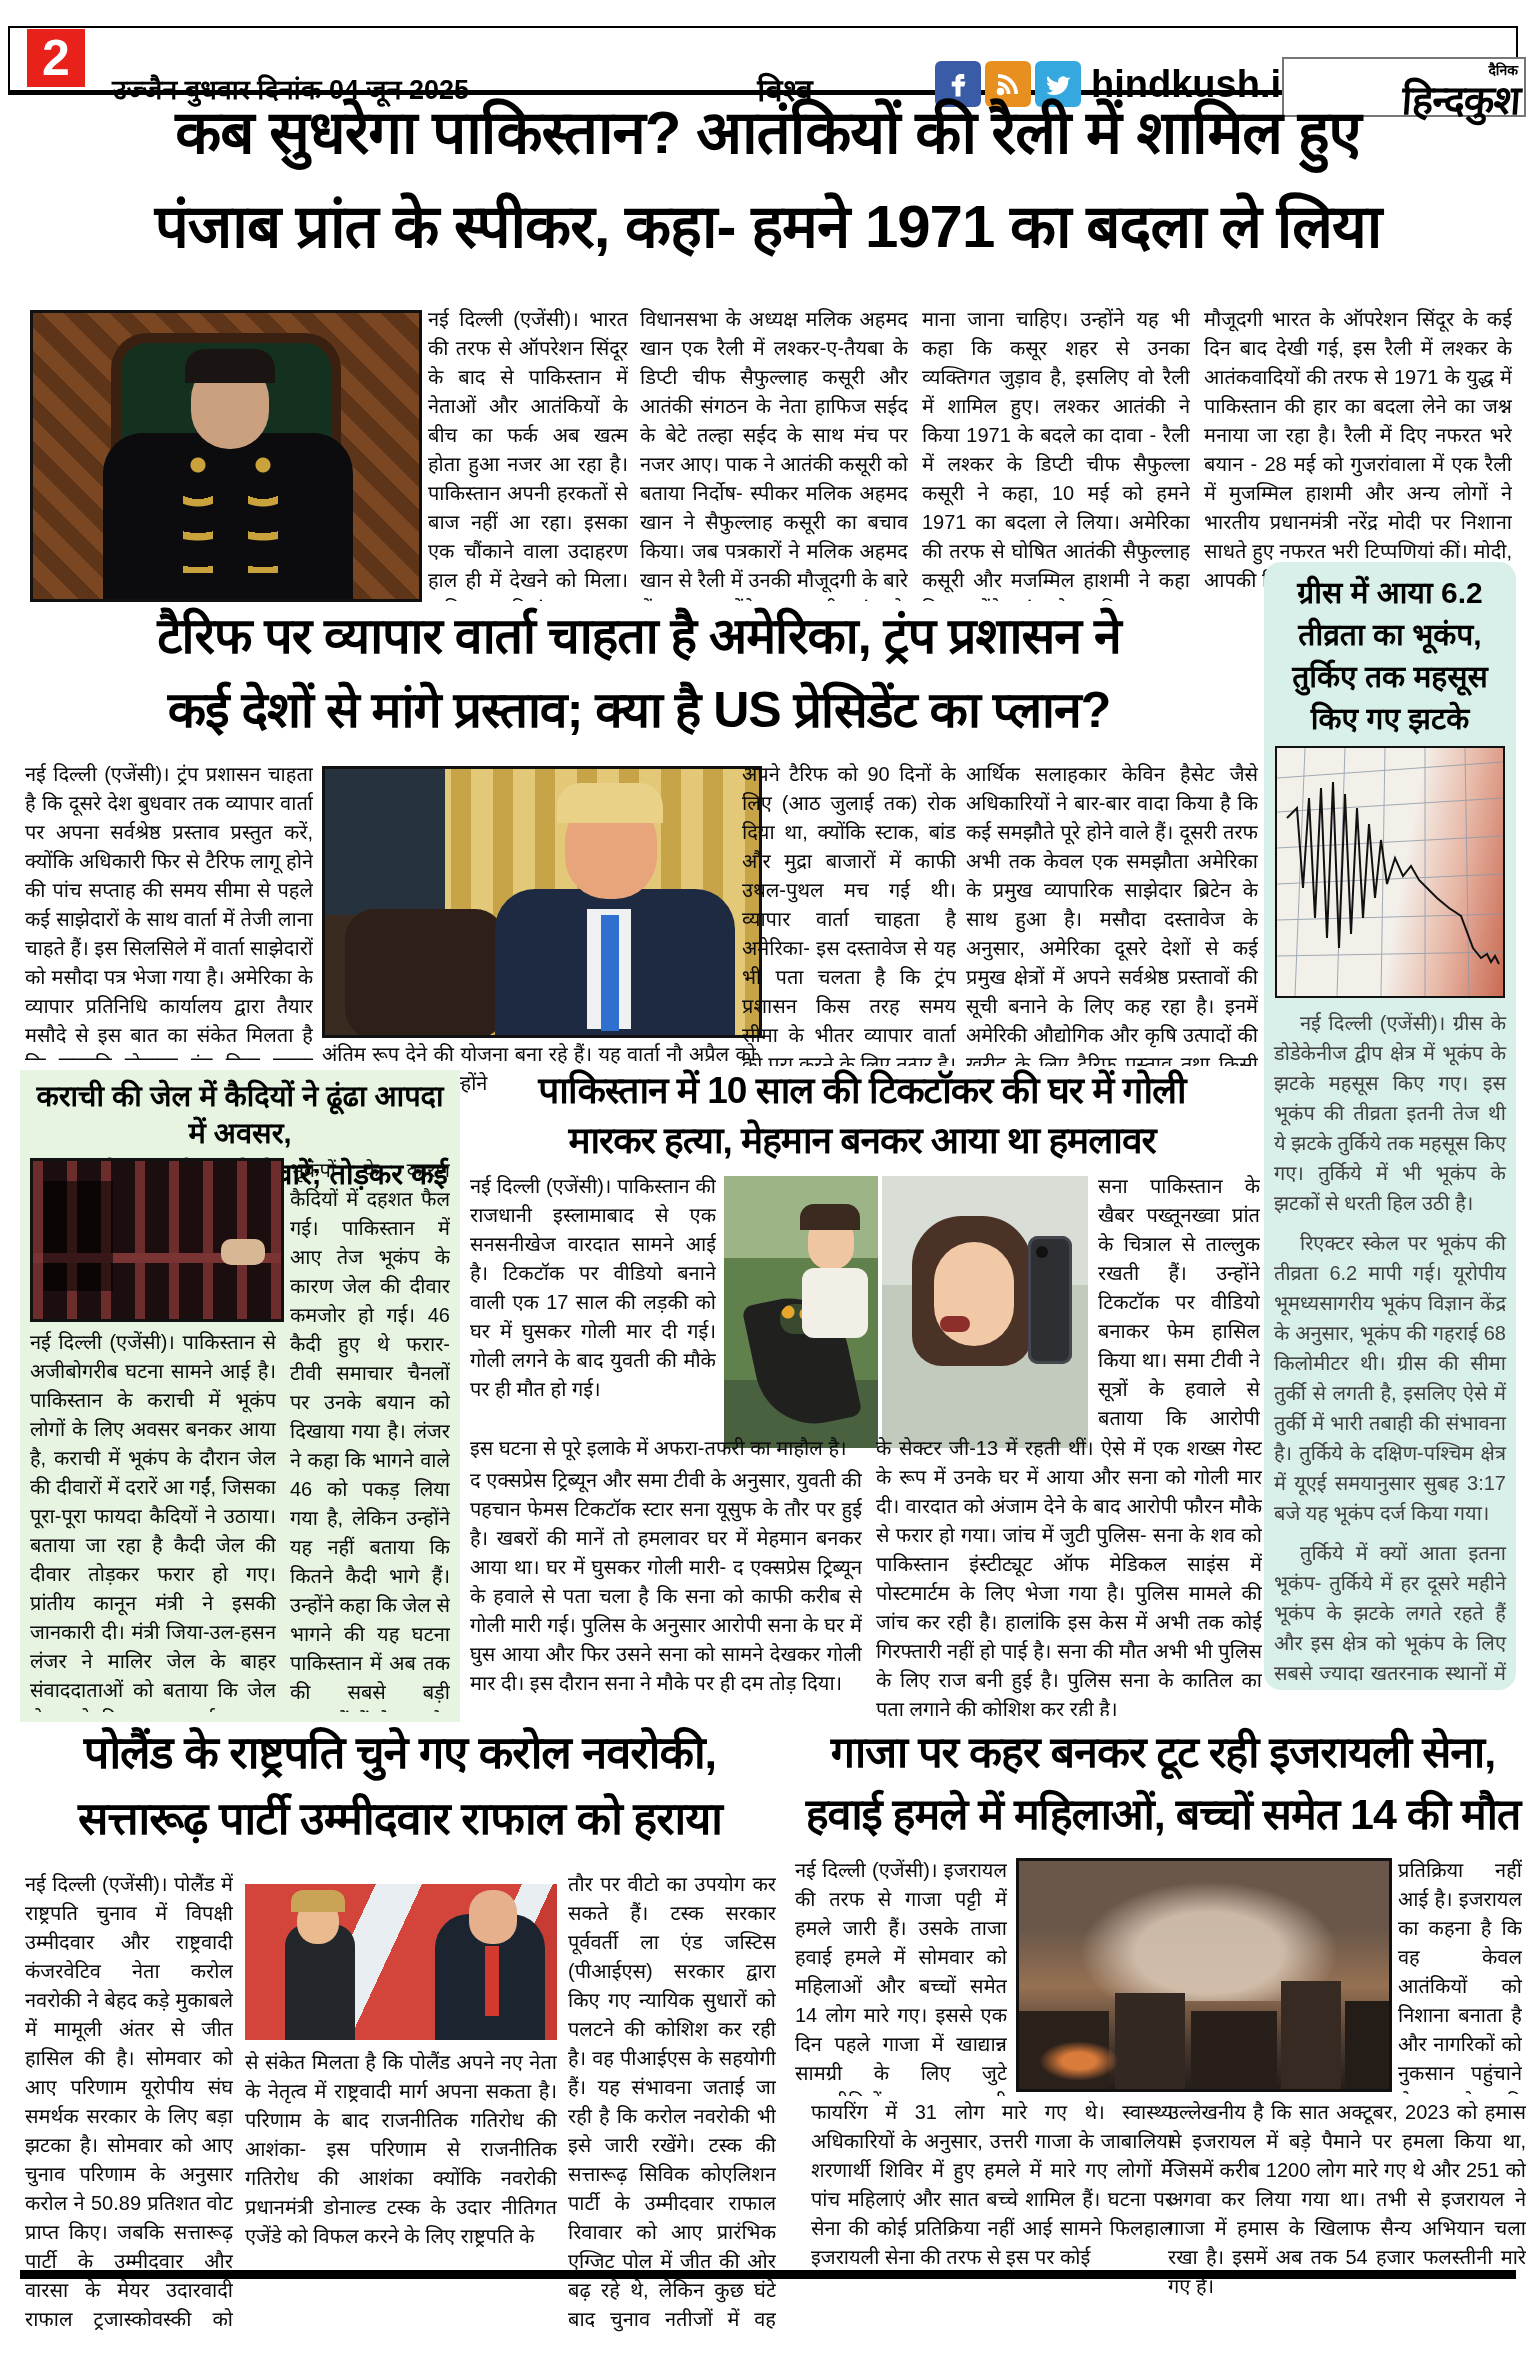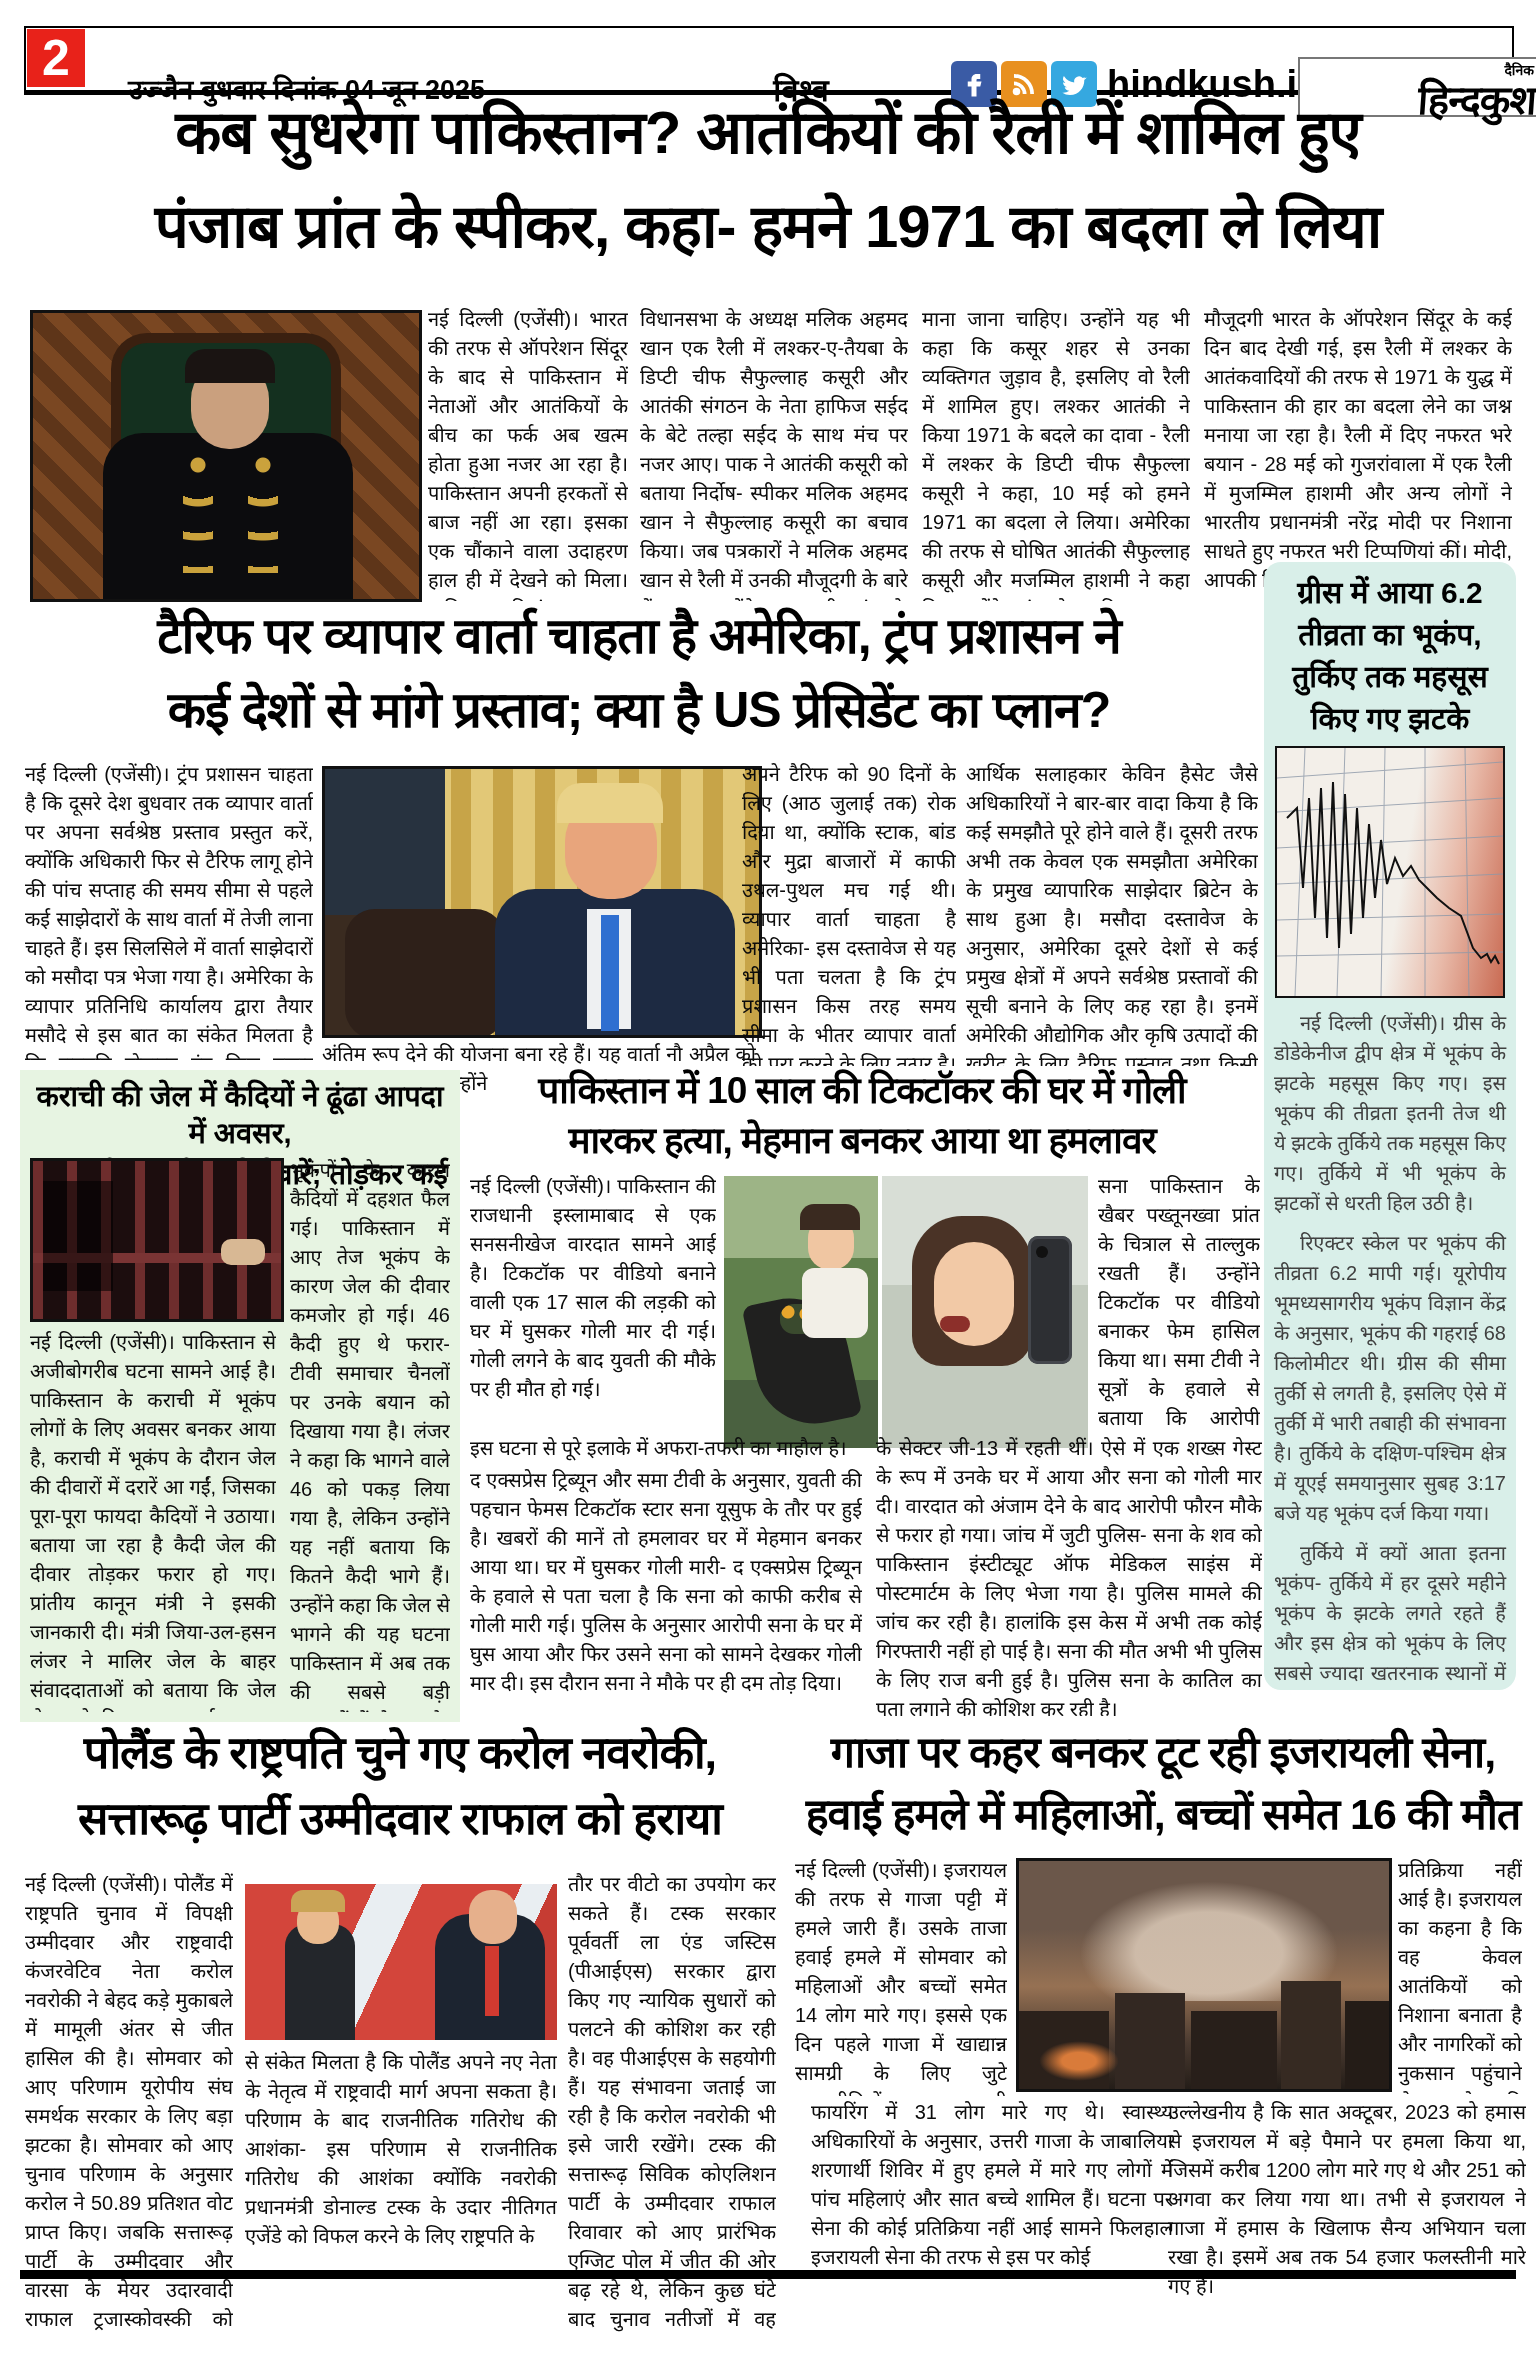--- a/index.html
+++ b/index.html
@@ -1,20 +1,20 @@
 <!DOCTYPE html>
 <html><head>
 <meta charset="utf-8">
 <style>
   html,body{margin:0;padding:0;background:#ffffff;}
   .page{position:relative;width:1536px;height:2363px;background:#ffffff;overflow:hidden;
         font-family:"Liberation Sans","DejaVu Sans",sans-serif;color:#000;}
   .abs{position:absolute;}
   
-  .hdr-box{position:absolute;left:24px;top:26px;width:1486px;height:62px;border:2px solid #000;border-bottom-width:5px;background:#fff;}
+  .hdr-box{position:absolute;left:8px;top:26px;width:1486px;height:62px;border:2px solid #000;border-bottom-width:5px;background:#fff;padding-left:20px;}
   .pagenum{position:absolute;left:27px;top:29px;width:58px;height:58px;background:#e8221a;color:#fff;
            font-size:50px;font-weight:bold;display:flex;align-items:center;justify-content:center;}
   .dateline{position:absolute;left:102px;top:42px;font-size:27px;font-weight:bold;}
   .section{position:absolute;left:700px;top:40px;width:150px;text-align:center;font-size:31px;font-weight:bold;}
   .social{position:absolute;left:925px;top:33px;display:flex;gap:4px;align-items:center;}
   .sic{width:46px;height:46px;border-radius:6px;display:flex;align-items:center;justify-content:center;}
   .sic svg{display:block;}
   .site{font-size:38px;font-weight:bold;margin-left:6px;}
   .logo-box{position:absolute;left:1272px;top:29px;width:240px;height:56px;border:2px solid #777;background:#fff;}
   .logo-top{position:absolute;right:6px;top:1px;font-size:14px;font-weight:bold;}
@@ -185,21 +185,21 @@
     <div class="abs" style="left:224px;top:6px;width:48px;height:54px;background:#e6b08c;border-radius:22px;"></div>
     <div class="abs" style="left:240px;top:62px;width:14px;height:70px;background:#d23a30;"></div>
     <div class="abs" style="left:40px;top:40px;width:70px;height:116px;background:#23262b;border-radius:22px 22px 0 0;"></div>
     <div class="abs" style="left:52px;top:16px;width:42px;height:44px;background:#e9ba8e;border-radius:20px;"></div>
     <div class="abs" style="left:46px;top:6px;width:54px;height:22px;background:#caa456;border-radius:12px 12px 0 0;"></div>
   </div>
   <div class="col" style="left:245px;top:2048px;width:312px;height:284px;">से संकेत मिलता है कि पोलैंड अपने नए नेता के नेतृत्व में राष्ट्रवादी मार्ग अपना सकता है। परिणाम के बाद राजनीतिक गतिरोध की आशंका- इस परिणाम से राजनीतिक गतिरोध की आशंका क्योंकि नवरोकी प्रधानमंत्री डोनाल्ड टस्क के उदार नीतिगत एजेंडे को विफल करने के लिए राष्ट्रपति के</div>
   <div class="col" style="left:568px;top:1870px;width:208px;height:462px;">तौर पर वीटो का उपयोग कर सकते हैं। टस्क सरकार पूर्ववर्ती ला एंड जस्टिस (पीआईएस) सरकार द्वारा किए गए न्यायिक सुधारों को पलटने की कोशिश कर रही है। वह पीआईएस के सहयोगी हैं। यह संभावना जताई जा रही है कि करोल नवरोकी भी इसे जारी रखेंगे। टस्क की सत्तारूढ़ सिविक कोएलिशन पार्टी के उम्मीदवार राफाल रिवावार को आए प्रारंभिक एग्जिट पोल में जीत की ओर बढ़ रहे थे, लेकिन कुछ घंटे बाद चुनाव नतीजों में वह मामूली अंतर से पिछड़ गए।</div>
 
   <div class="h-xxl" style="left:790px;top:1730px;width:746px;font-size:43px;">गाजा पर कहर बनकर टूट रही इजरायली सेना,</div>
-  <div class="h-xxl" style="left:790px;top:1792px;width:746px;font-size:43px;">हवाई हमले में महिलाओं, बच्चों समेत 16 की मौत</div>
+  <div class="h-xxl" style="left:790px;top:1792px;width:746px;font-size:43px;">हवाई हमले में महिलाओं, बच्चों समेत 14 की मौत</div>
 
   <div class="col" style="left:795px;top:1856px;width:212px;height:240px;">नई दिल्ली (एजेंसी)। इजरायल की तरफ से गाजा पट्टी में हमले जारी हैं। उसके ताजा हवाई हमले में सोमवार को महिलाओं और बच्चों समेत 14 लोग मारे गए। इससे एक दिन पहले गाजा में खाद्यान्न सामग्री के लिए जुटे फलस्तीनियों पर इजरायली सैनिकों की</div>
   <div class="ill frame" style="left:1016px;top:1858px;width:370px;height:228px;
        background:linear-gradient(180deg,#6b574a 0 30%,#967153 55%,#4a3a30 80%,#241d18);">
     <div class="abs" style="left:60px;top:20px;width:260px;height:120px;background:radial-gradient(ellipse at 50% 60%,rgba(214,196,178,0.9) 0 40%,transparent 70%);"></div>
     <div class="abs" style="left:0px;top:150px;width:90px;height:78px;background:#2b211b;"></div>
     <div class="abs" style="left:96px;top:132px;width:70px;height:96px;background:#332822;"></div>
     <div class="abs" style="left:172px;top:150px;width:86px;height:78px;background:#281f1a;"></div>
     <div class="abs" style="left:262px;top:120px;width:60px;height:108px;background:#362a22;"></div>
     <div class="abs" style="left:326px;top:140px;width:44px;height:88px;background:#241c17;"></div>

